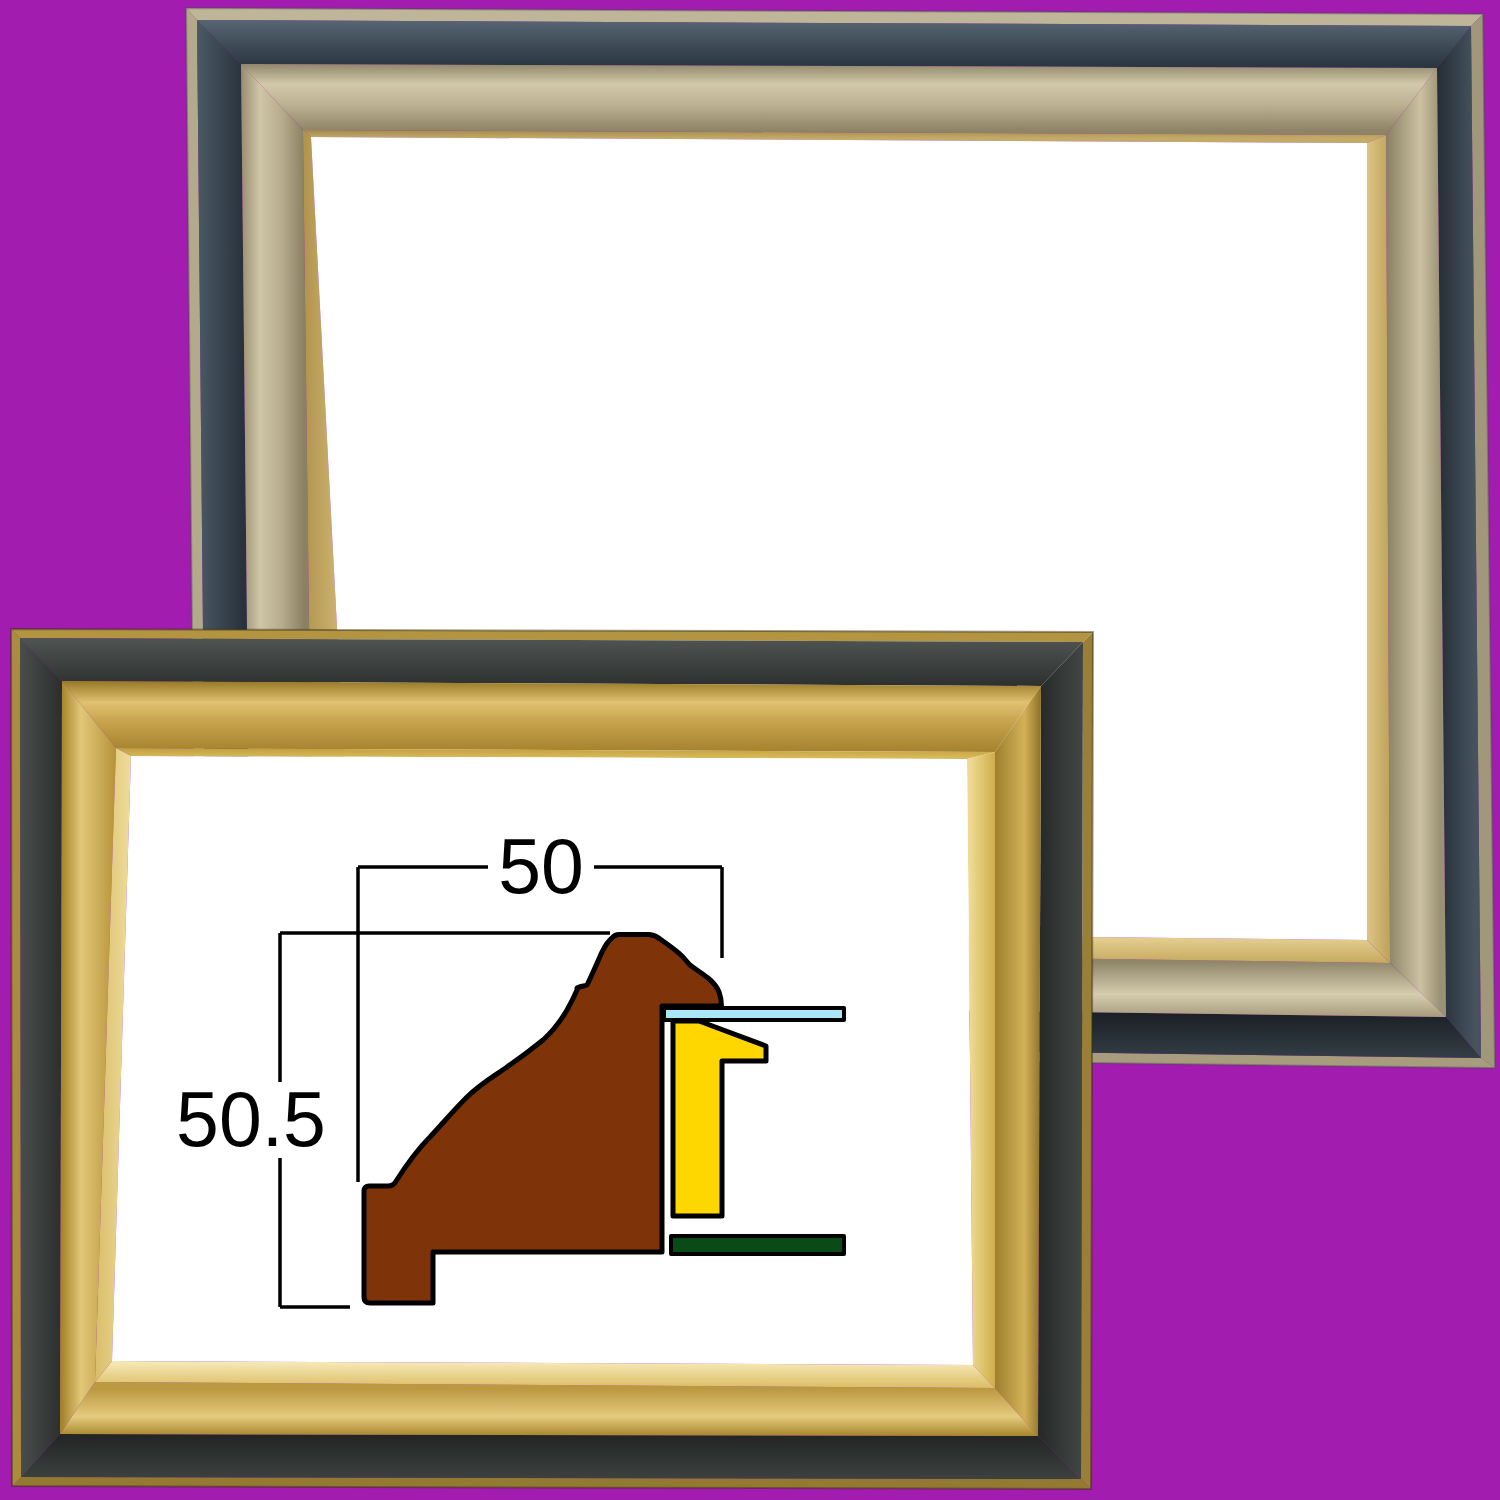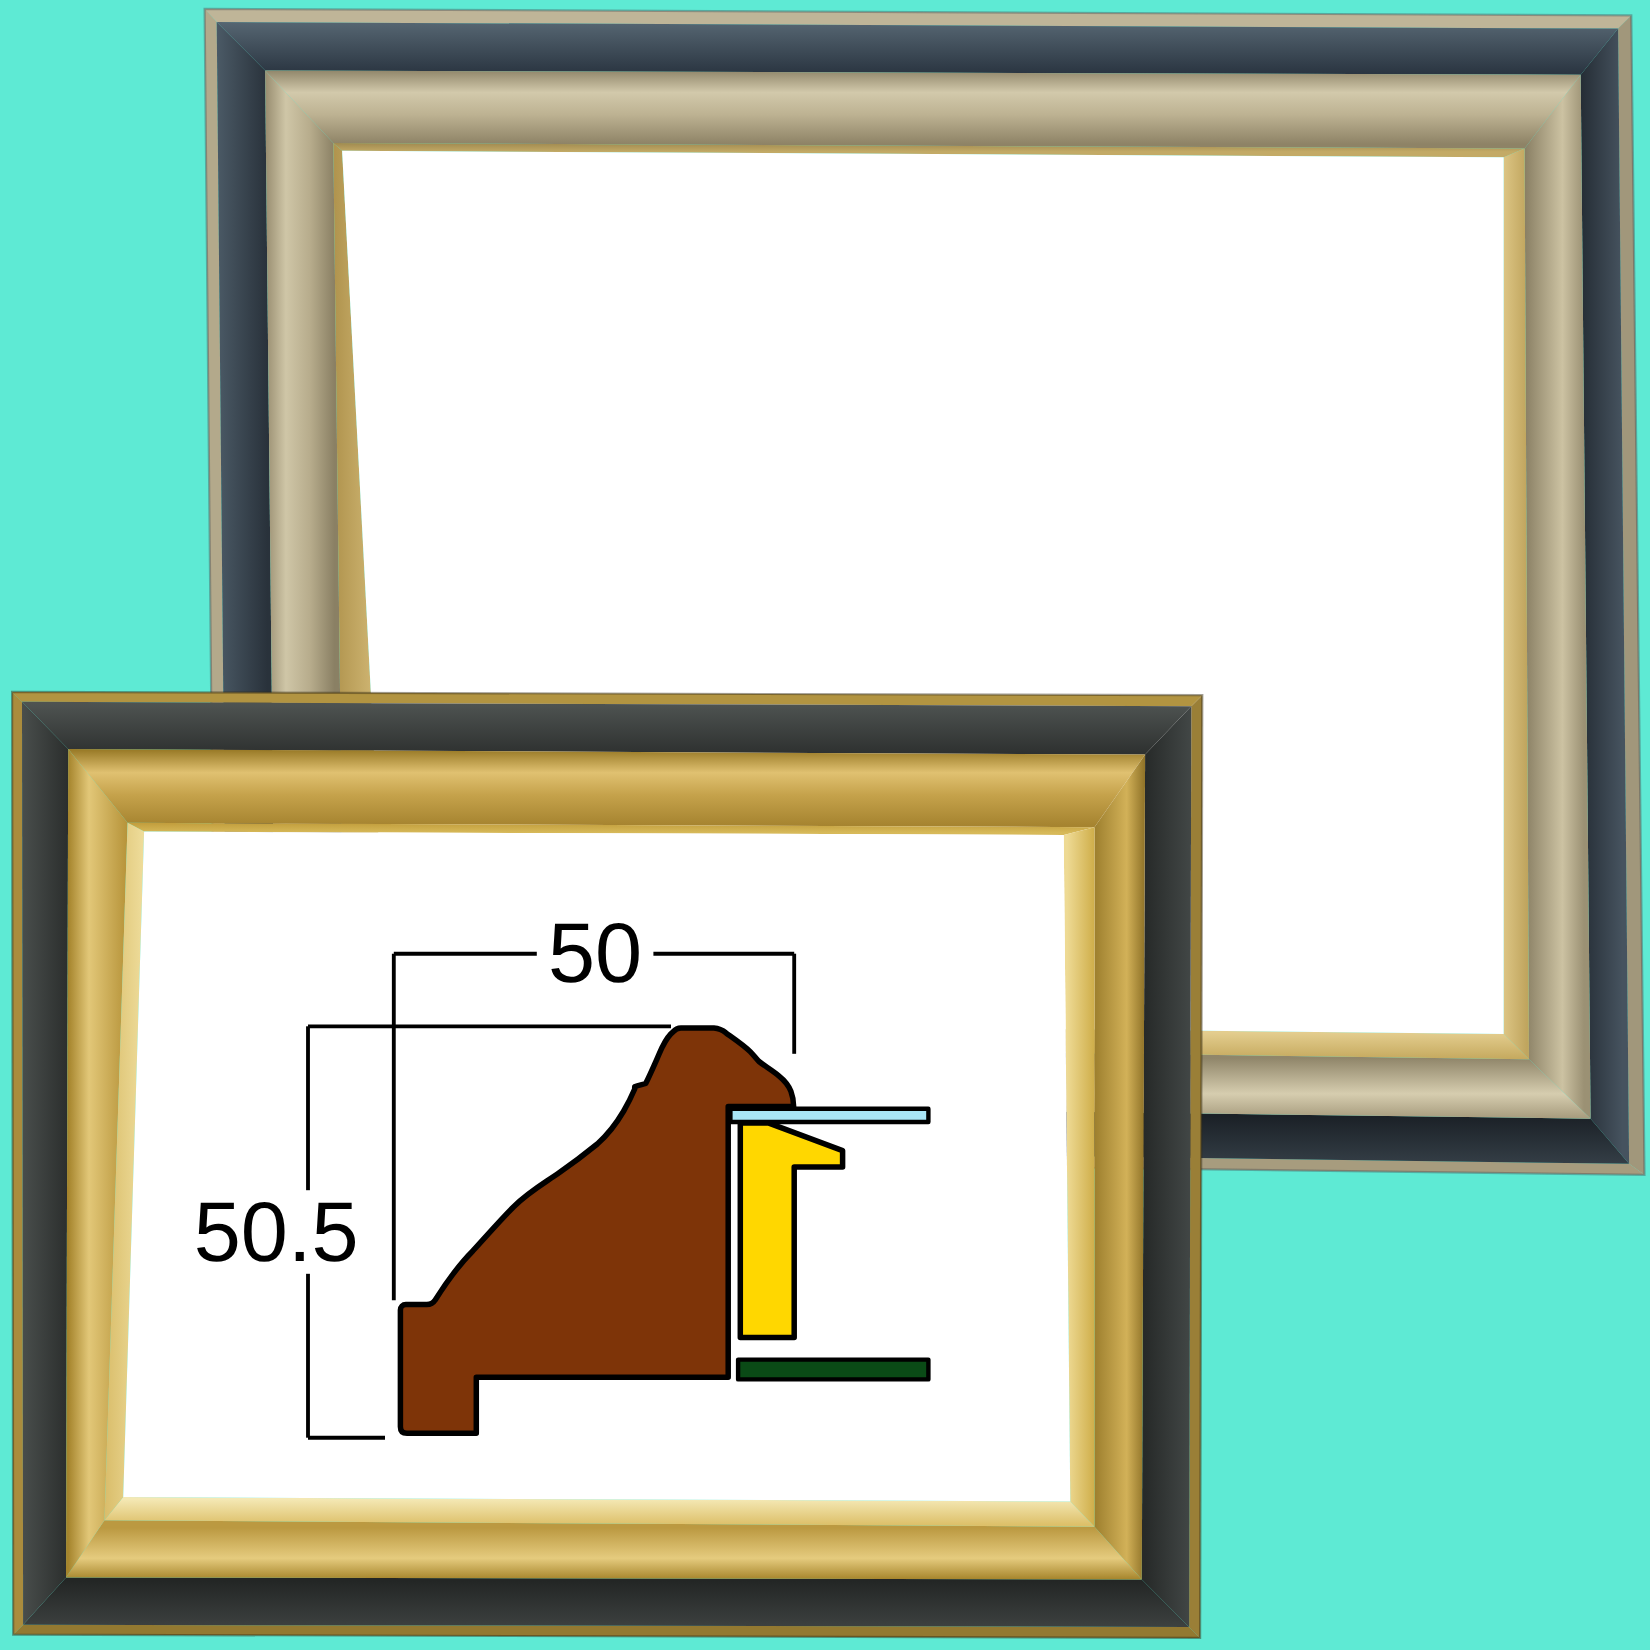--- a/index.html
+++ b/index.html
@@ -1,16 +1,16 @@
 <!DOCTYPE html>
 <html><head>
 <meta charset="utf-8">
 <style>
   html,body { margin:0; padding:0; background:#ffffff; }
-  .canvas { position:relative; width:1500px; height:1500px; background:#5eead4; overflow:hidden; }
+  .canvas { position:relative; width:1500px; height:1500px; background:#a21caf; overflow:hidden; }
   svg { display:block; }
   .dim-label {
     font-family:"Liberation Sans","DejaVu Sans",sans-serif;
     font-size:77px;
     fill:#000000;
   }
   .dimline { stroke:#000000; stroke-width:3.5; fill:none; }
   .outline5 { stroke:#000000; stroke-width:5; stroke-linejoin:round; }
   .outline4 { stroke:#000000; stroke-width:4; stroke-linejoin:round; }
 </style>

